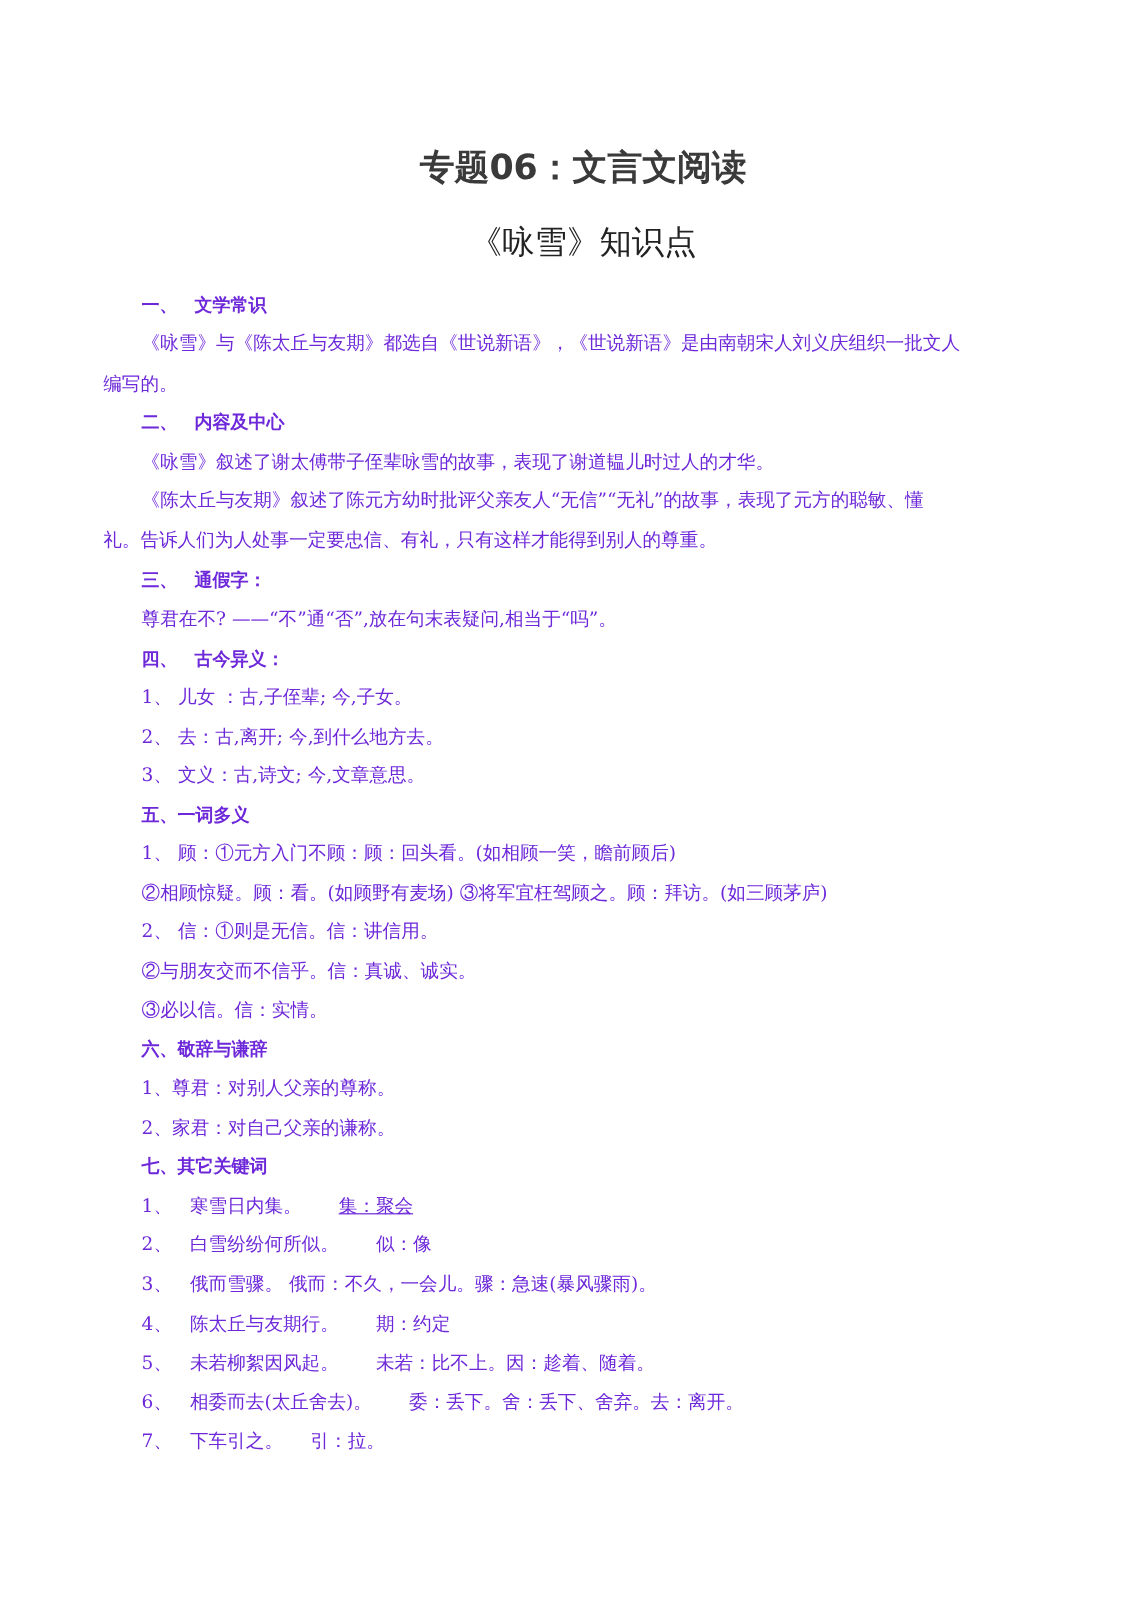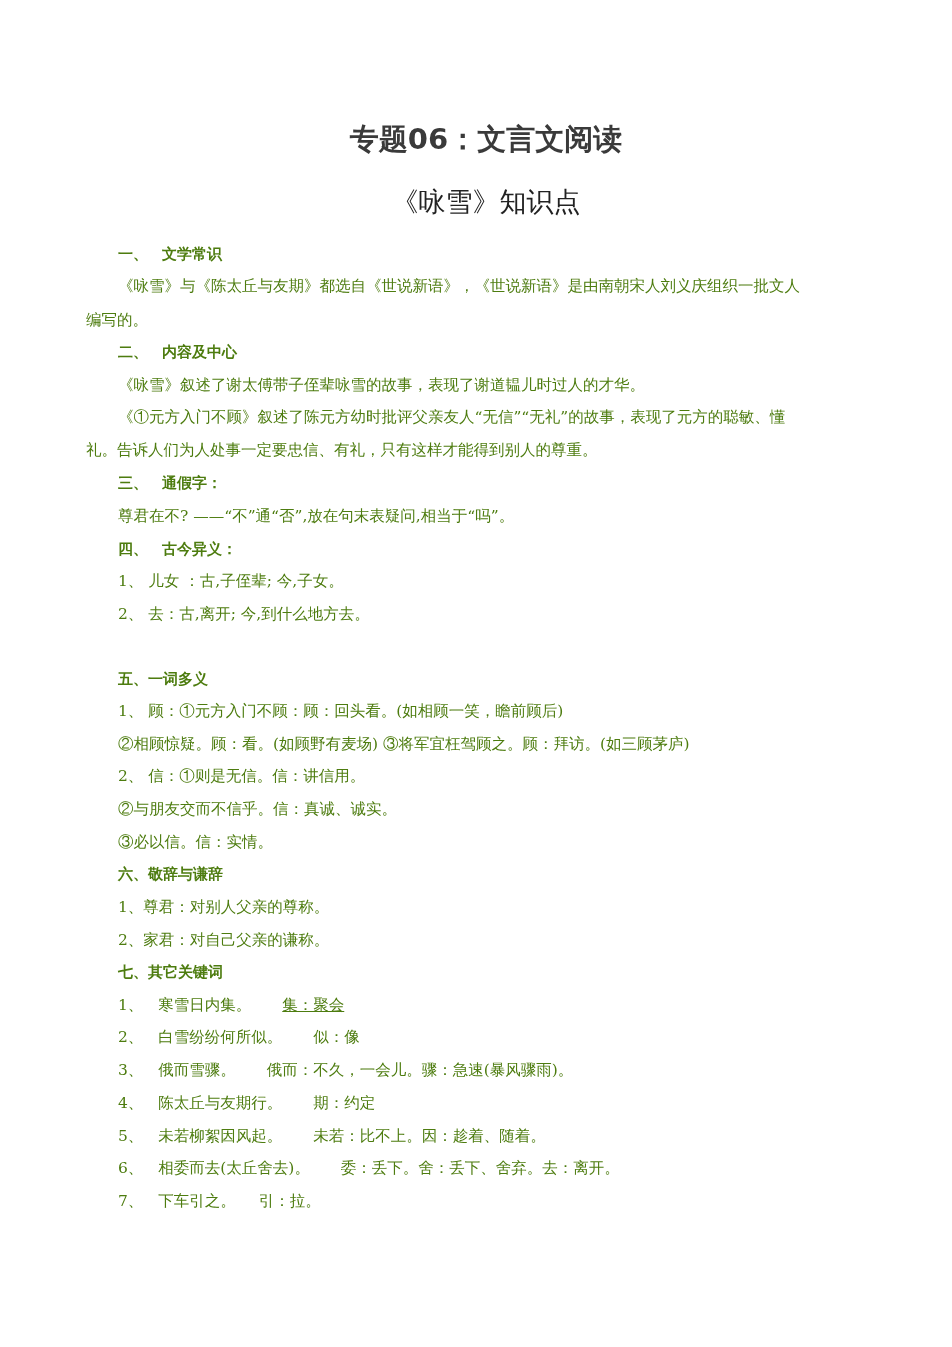--- a/index.html
+++ b/index.html
@@ -41,21 +41,21 @@
       font-size: 27px;
       color: #222;
       padding-left: 10px;
     }
     .line {
       position: absolute;
       left: 118px;
       font-size: 15.5px;
       line-height: 22px;
       white-space: nowrap;
-      color: #4d7c0f;
+      color: #6d28d9;
     }
     .line.full { left: 86px; }
     .line.indent { left: 118px; }
     .heading {
       font-weight: bold;
       font-family: "DejaVu Sans", "Liberation Sans", sans-serif;
       font-size: 15px;
     }
     .heading .num { margin-right: 14px; }
     .footer {
@@ -79,33 +79,34 @@
   <div class="line heading" style="top:243px;">
     <span class="num">一、</span><span>文学常识</span>
   </div>
   <div class="line indent" style="top:275px;">《咏雪》与《陈太丘与友期》都选自《世说新语》，《世说新语》是由南朝宋人刘义庆组织一批文人</div>
   <div class="line full" style="top:309px;">编写的。</div>
 
   <div class="line heading" style="top:341px;">
     <span class="num">二、</span><span>内容及中心</span>
   </div>
   <div class="line indent" style="top:374px;">《咏雪》叙述了谢太傅带子侄辈咏雪的故事，表现了谢道韫儿时过人的才华。</div>
-  <div class="line indent" style="top:406px;">《①元方入门不顾》叙述了陈元方幼时批评父亲友人“无信”“无礼”的故事，表现了元方的聪敏、懂</div>
+  <div class="line indent" style="top:406px;">《陈太丘与友期》叙述了陈元方幼时批评父亲友人“无信”“无礼”的故事，表现了元方的聪敏、懂</div>
   <div class="line full" style="top:439px;">礼。告诉人们为人处事一定要忠信、有礼，只有这样才能得到别人的尊重。</div>
 
   <div class="line heading" style="top:472px;">
     <span class="num">三、</span><span>通假字：</span>
   </div>
   <div class="line indent" style="top:505px;">尊君在不? ——“不”通“否”,放在句末表疑问,相当于“吗”。</div>
 
   <div class="line heading" style="top:538px;">
     <span class="num">四、</span><span>古今异义：</span>
   </div>
   <div class="line indent" style="top:570px;">1、  儿女 ：古,子侄辈; 今,子女。</div>
   <div class="line indent" style="top:603px;">2、  去：古,离开; 今,到什么地方去。</div>
+  <div class="line indent" style="top:635px;">3、  文义：古,诗文; 今,文章意思。</div>
 
   <div class="line heading" style="top:668px;">五、一词多义</div>
   <div class="line indent" style="top:700px;">1、  顾：①元方入门不顾：顾：回头看。(如相顾一笑，瞻前顾后)</div>
   <div class="line indent" style="top:733px;">②相顾惊疑。顾：看。(如顾野有麦场) ③将军宜枉驾顾之。顾：拜访。(如三顾茅庐)</div>
   <div class="line indent" style="top:765px;">2、  信：①则是无信。信：讲信用。</div>
   <div class="line indent" style="top:798px;">②与朋友交而不信乎。信：真诚、诚实。</div>
   <div class="line indent" style="top:831px;">③必以信。信：实情。</div>
 
   <div class="line heading" style="top:863px;">六、敬辞与谦辞</div>
   <div class="line indent" style="top:896px;">1、尊君：对别人父亲的尊称。</div>
@@ -119,21 +120,21 @@
     <span style="margin-left:26px;text-decoration:underline;">集：聚会</span>
   </div>
   <div class="line indent" style="top:1026px;">
     <span>2、</span>
     <span style="margin-left:10px;">白雪纷纷何所似。</span>
     <span style="margin-left:26px;">似：像</span>
   </div>
   <div class="line indent" style="top:1059px;">
     <span>3、</span>
     <span style="margin-left:10px;">俄而雪骤。</span>
-    <span style="margin-left:26px;">俄而：不久，一会儿。骤：急速(暴风骤雨)。</span>
+    <span style="">俄而：不久，一会儿。骤：急速(暴风骤雨)。</span>
   </div>
   <div class="line indent" style="top:1092px;">
     <span>4、</span>
     <span style="margin-left:10px;">陈太丘与友期行。</span>
     <span style="margin-left:26px;font-family:Liberation Mono, monospace;">期：约定</span>
   </div>
   <div class="line indent" style="top:1125px;">
     <span>5、</span>
     <span style="margin-left:10px;">未若柳絮因风起。</span>
     <span style="margin-left:26px;">未若：比不上。因：趁着、随着。</span>

